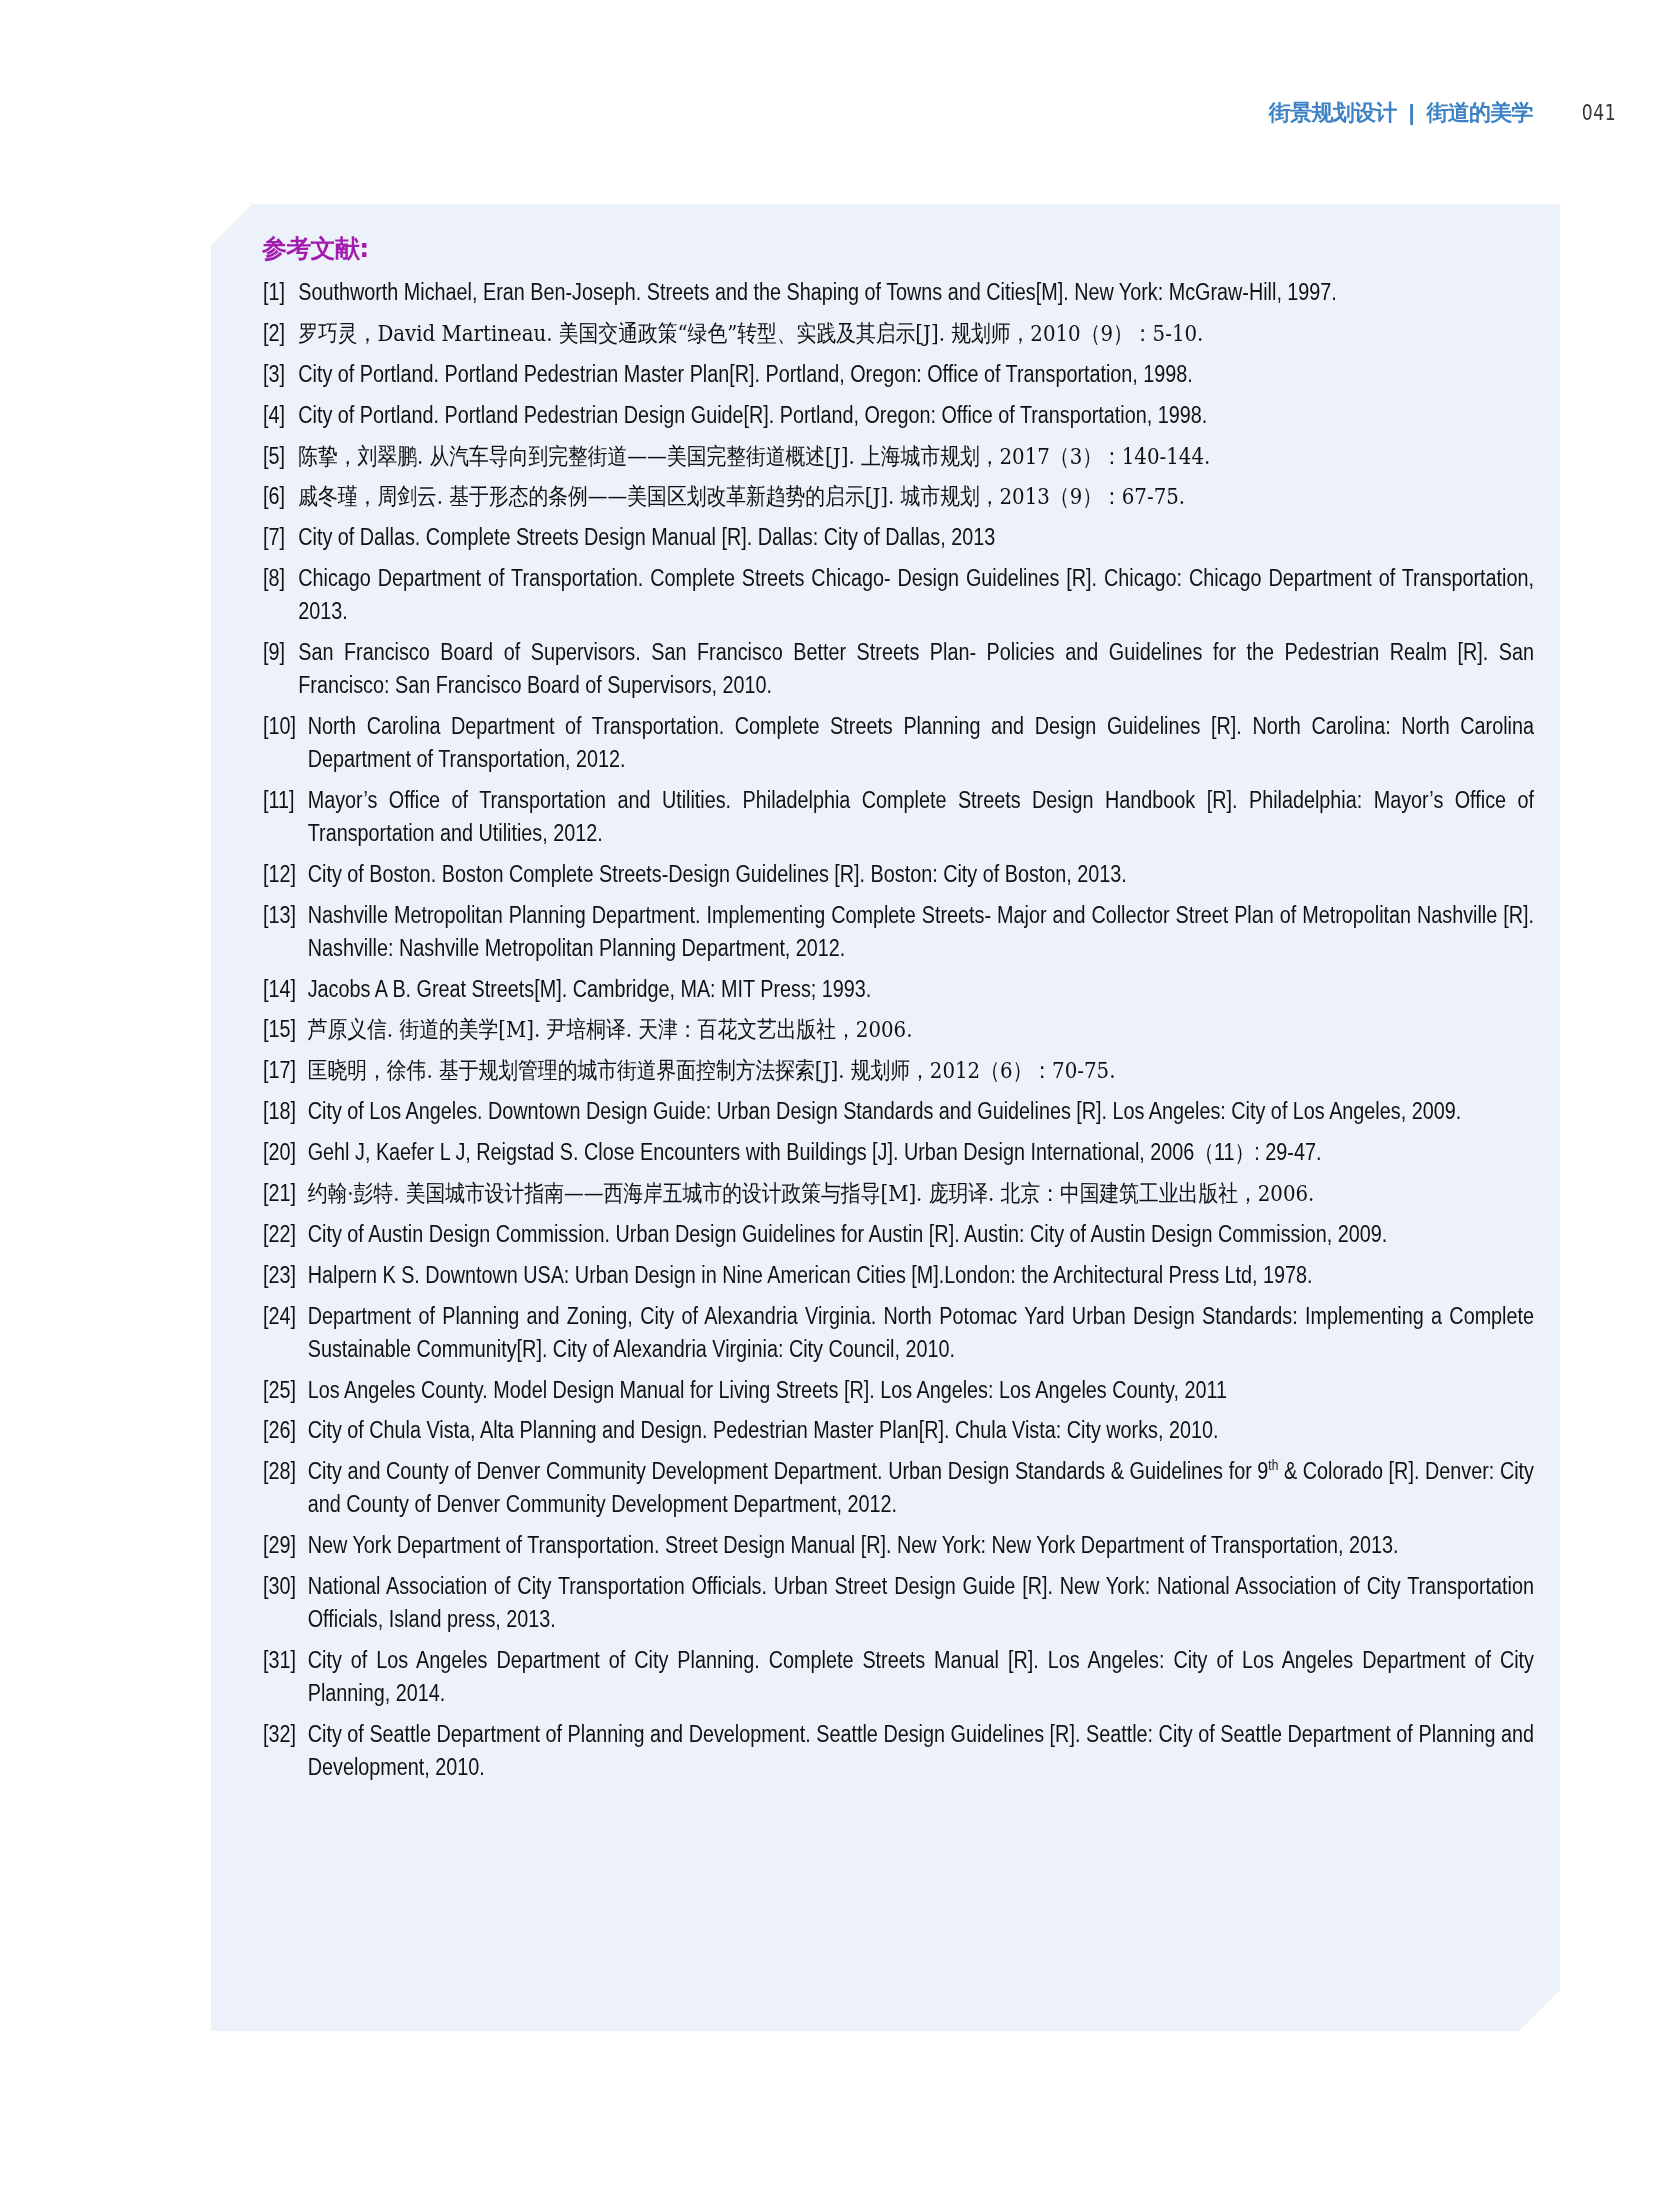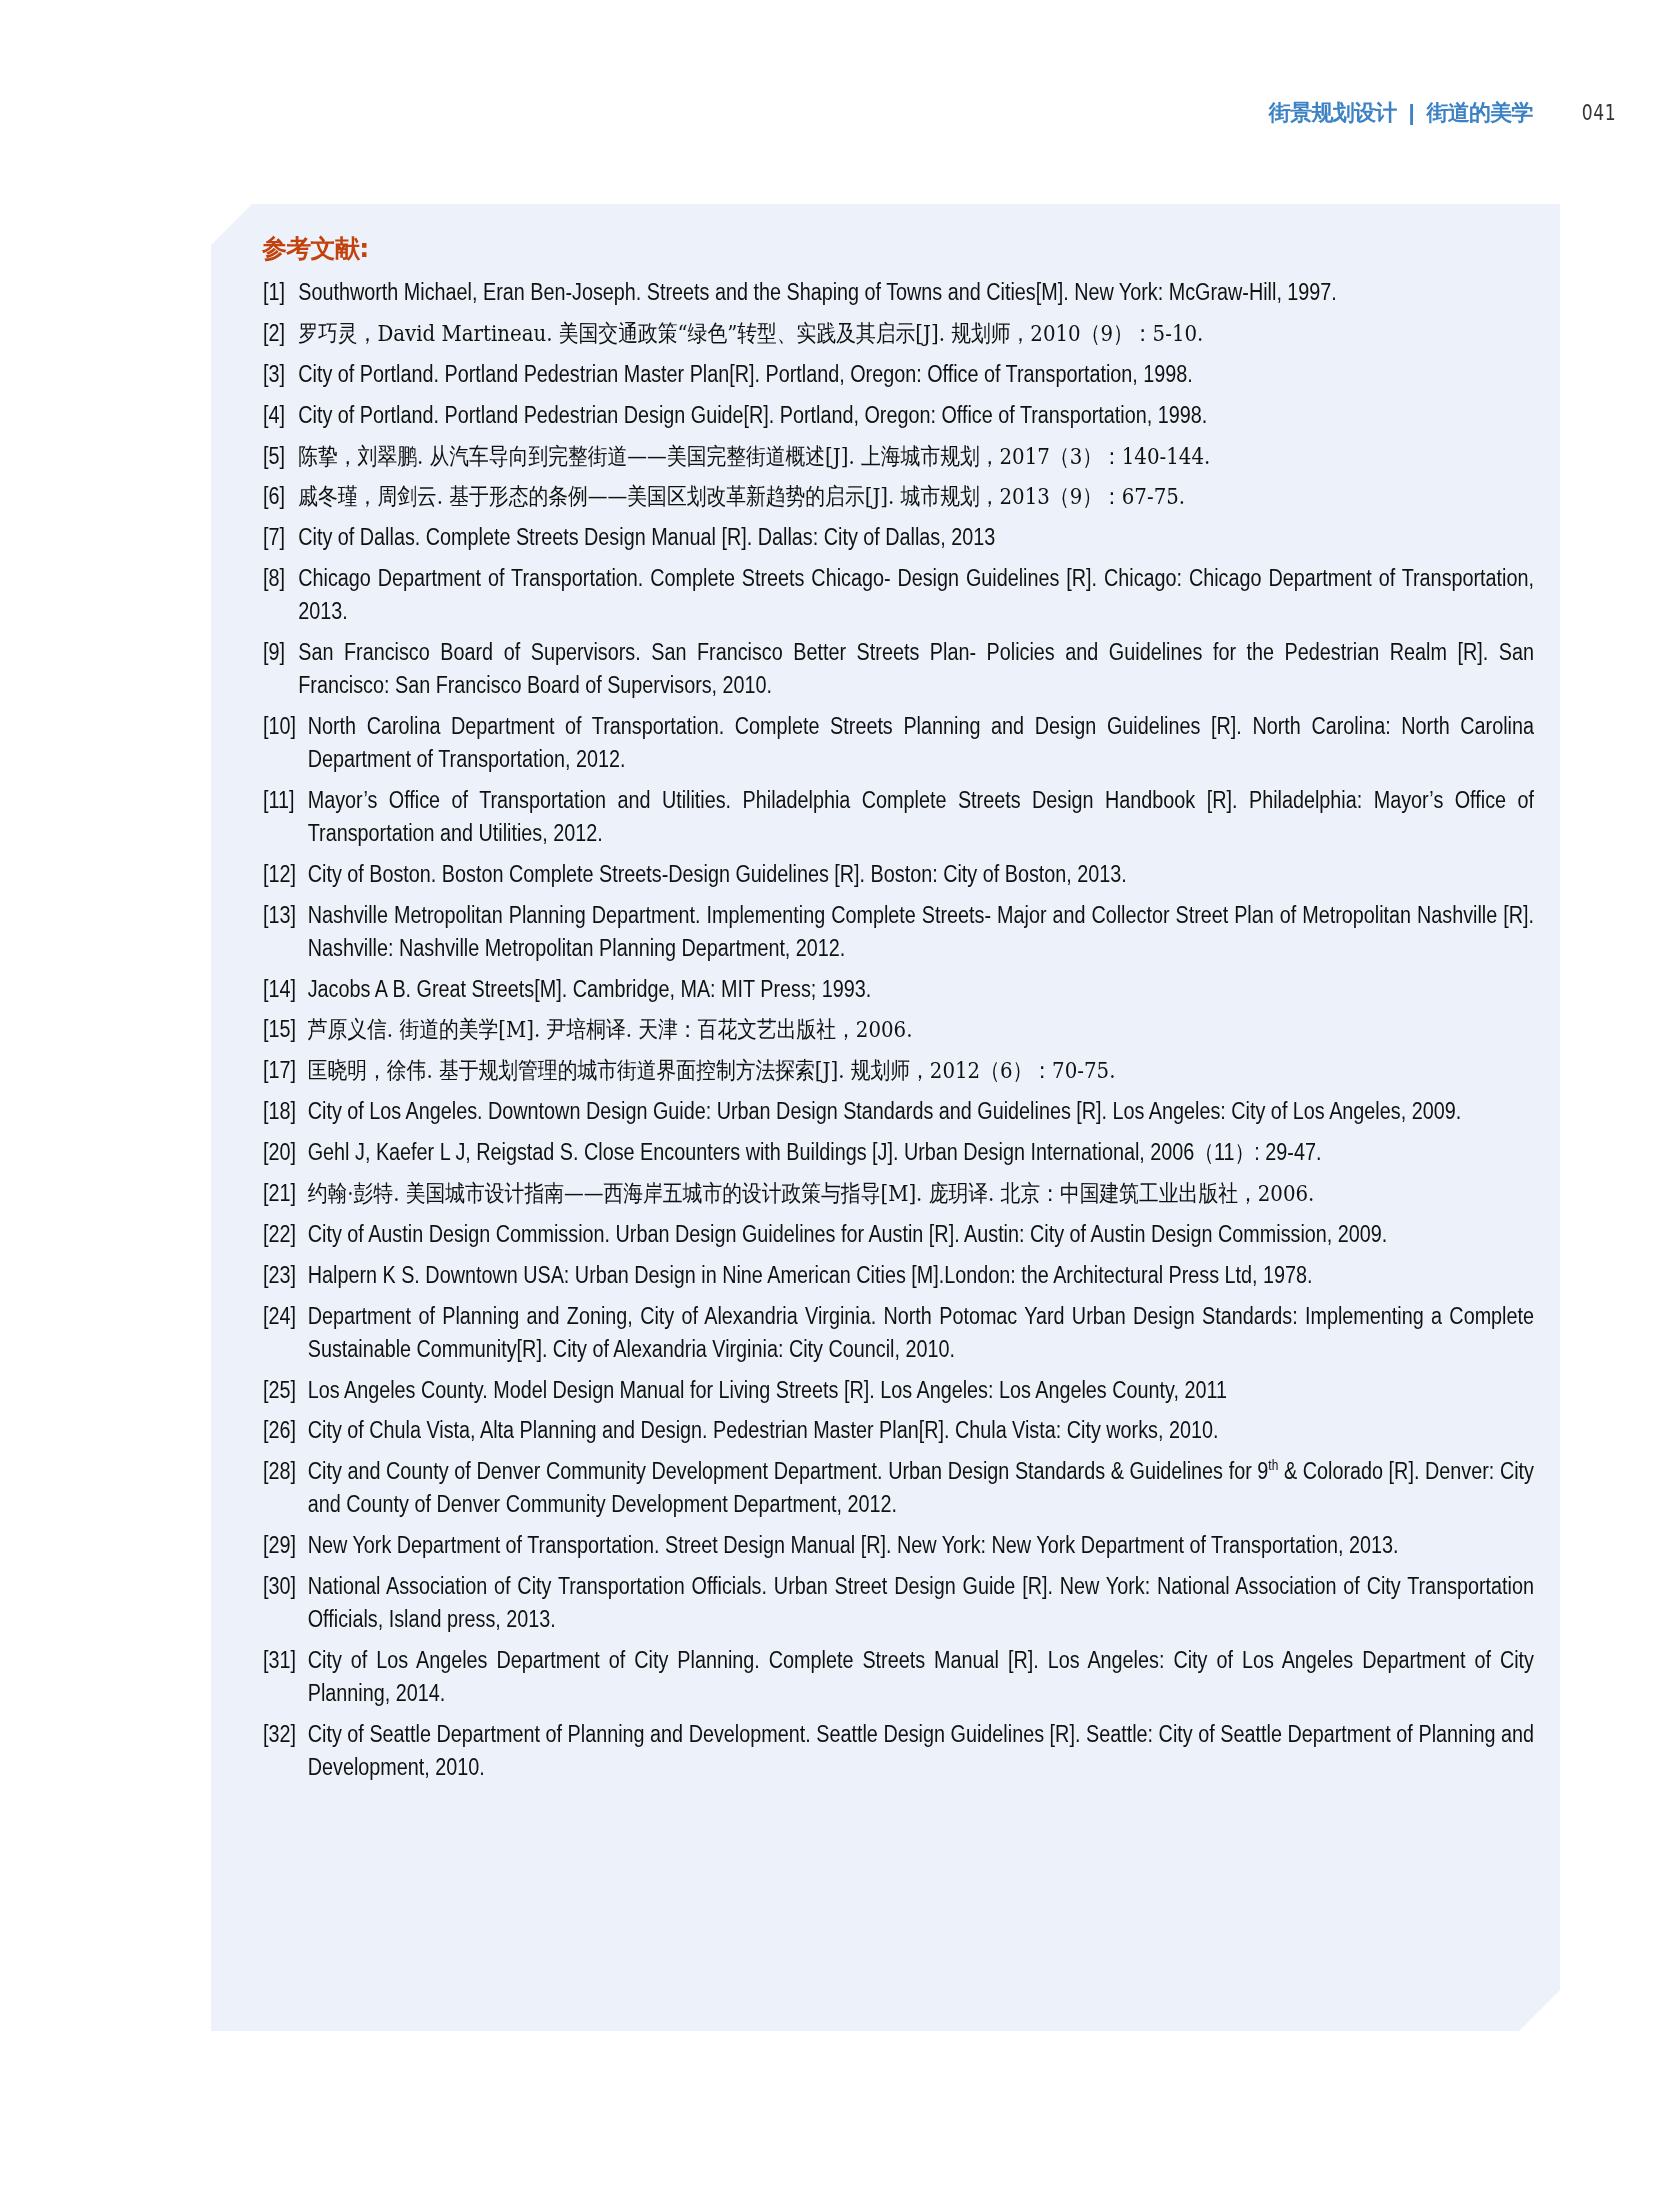--- a/index.html
+++ b/index.html
@@ -20,21 +20,21 @@
     color: #333333; font-size: 22px; margin-left: 39px; letter-spacing: 0.7px;
     font-family: "DejaVu Sans", sans-serif; transform: scaleX(0.78); transform-origin: right center;
   }
   .box {
     position: absolute; left: 211px; top: 204px; width: 1349px; height: 1827px;
     background: #edf2fa;
     clip-path: polygon(41px 0, 100% 0, 100% calc(100% - 41px), calc(100% - 41px) 100%, 0 100%, 0 41px);
   }
   .title {
     position: absolute; left: 51px; top: 27.5px;
-    color: #c2410c; font-weight: bold; font-size: 25px;
+    color: #a21caf; font-weight: bold; font-size: 25px;
     font-family: "DejaVu Sans", sans-serif; letter-spacing: -0.7px;
   }
   .refs {
     position: absolute; left: 52px; top: 72px; width: 1271px;
     list-style: none; margin: 0; padding: 0;
   }
   .ref {
     position: relative; color: #111111; font-size: 23px; line-height: 33px;
     margin-bottom: 7.9px; text-align: justify;
   }

